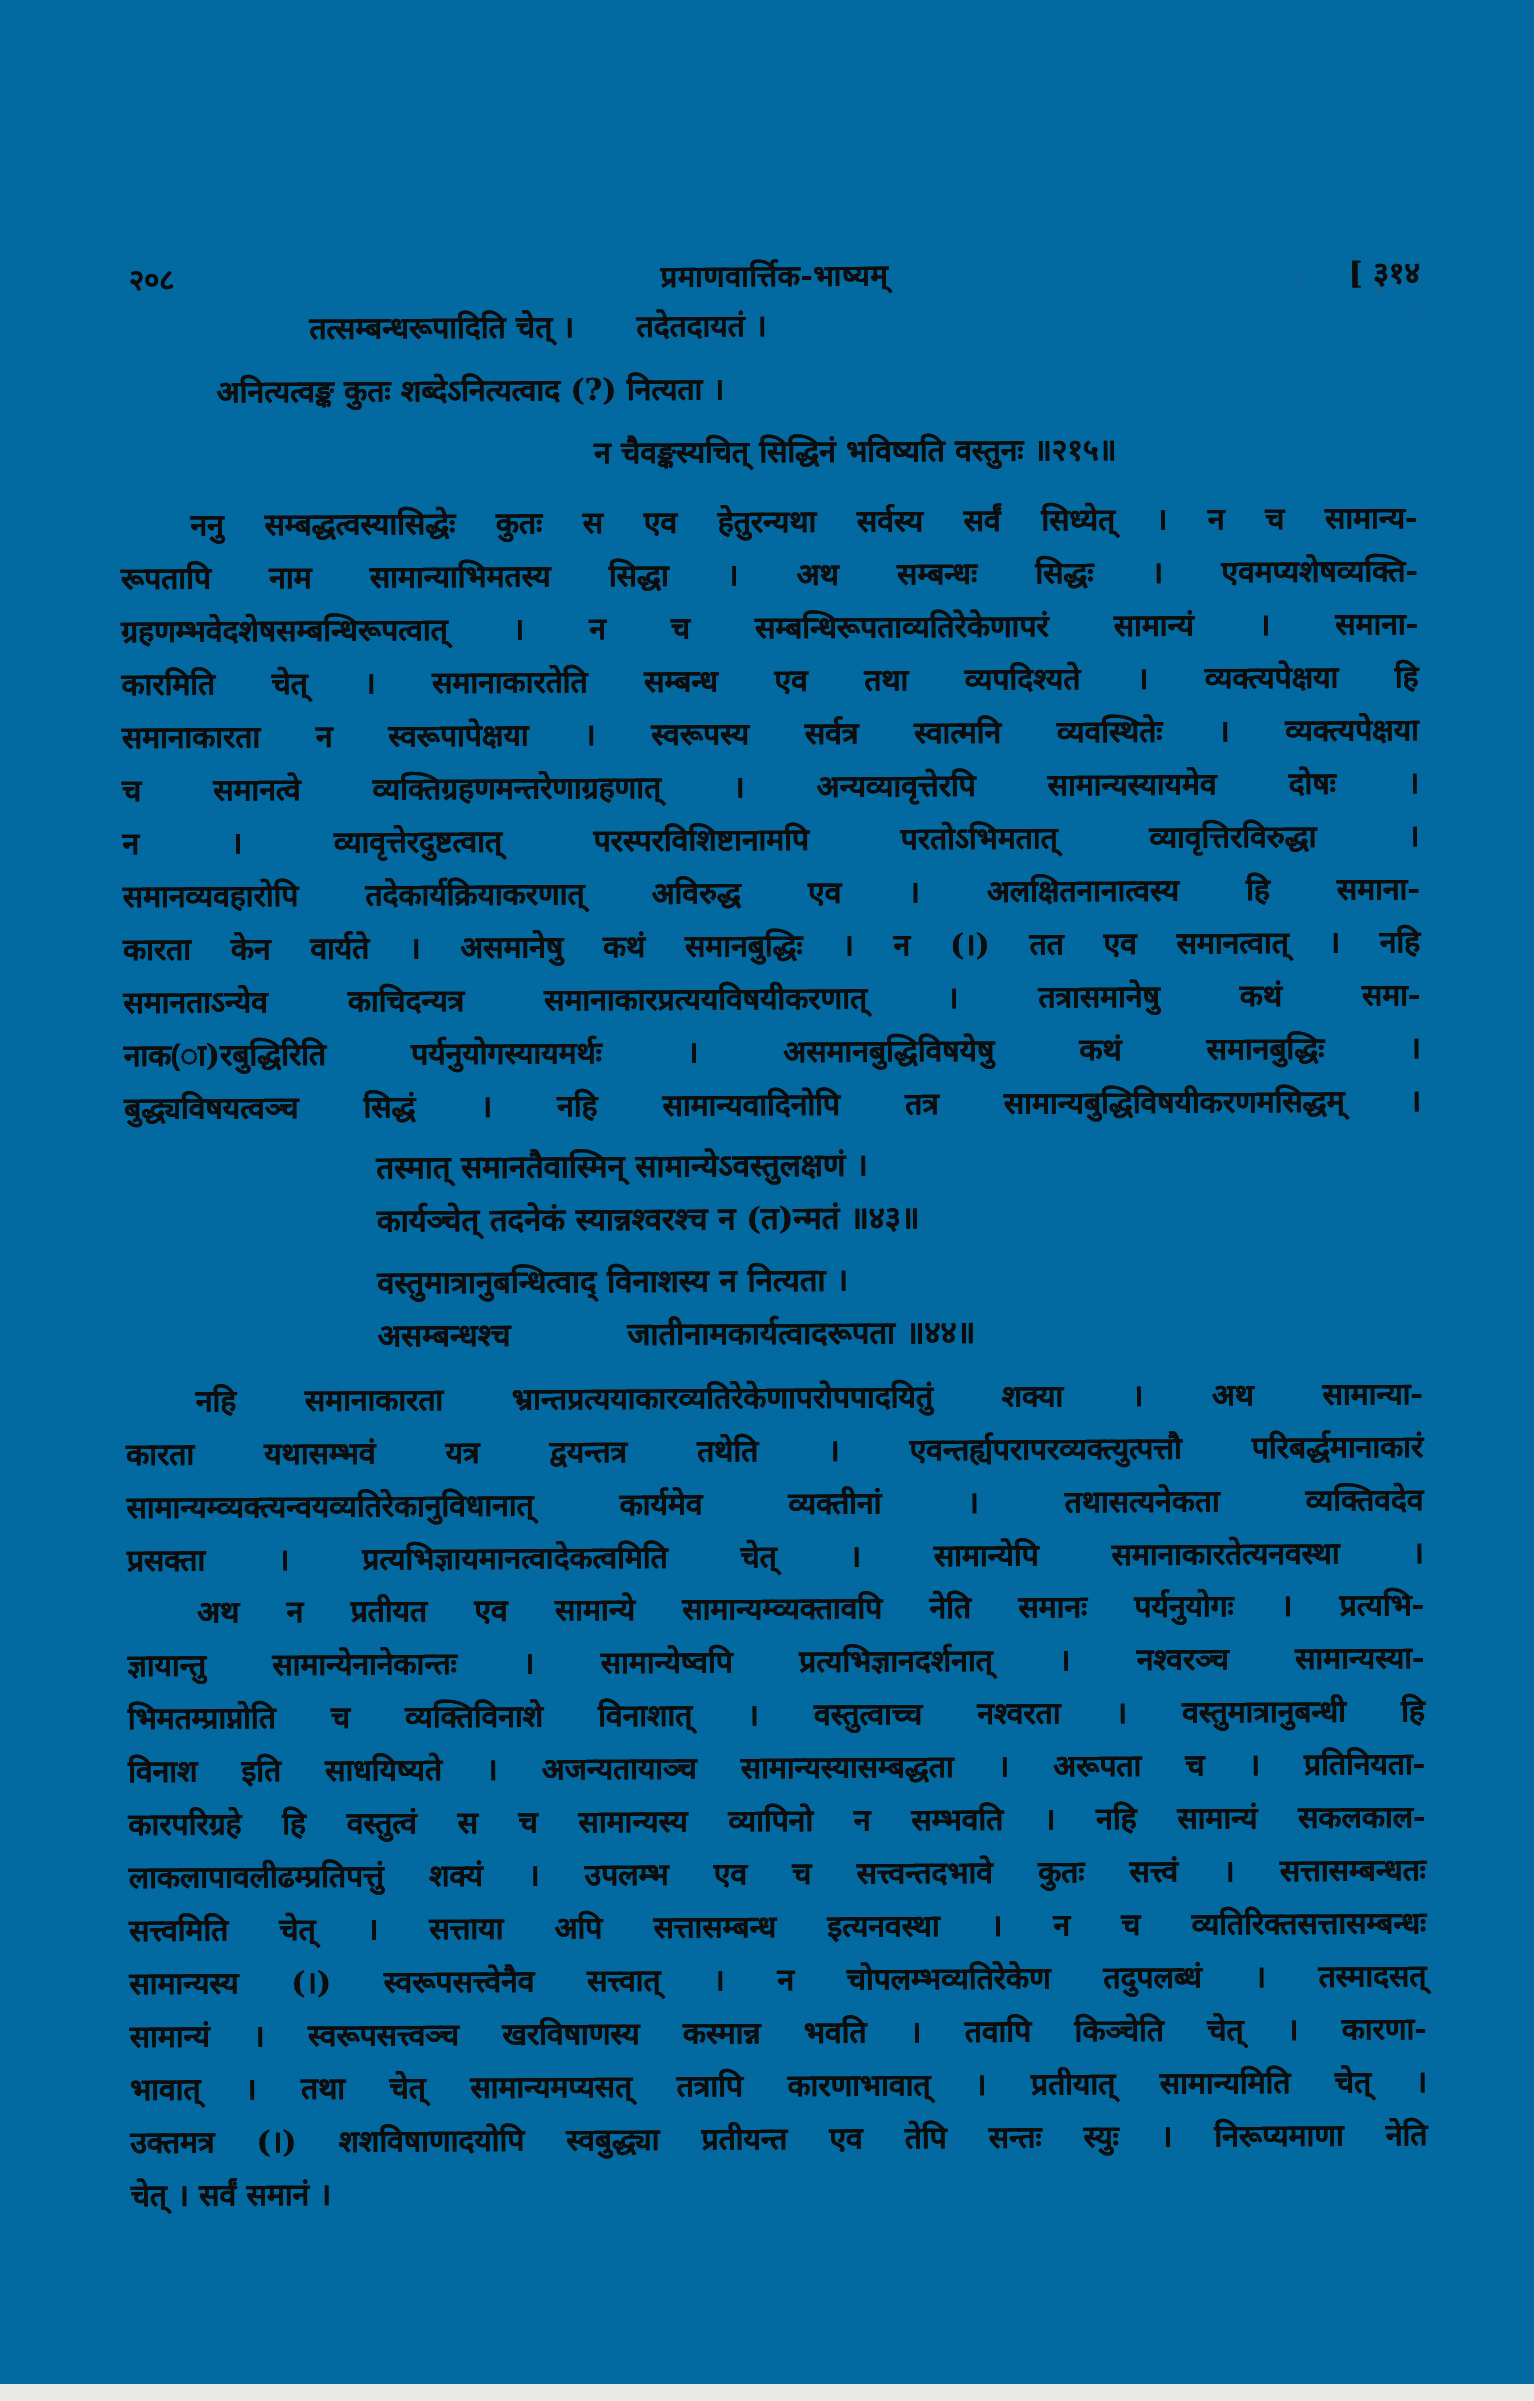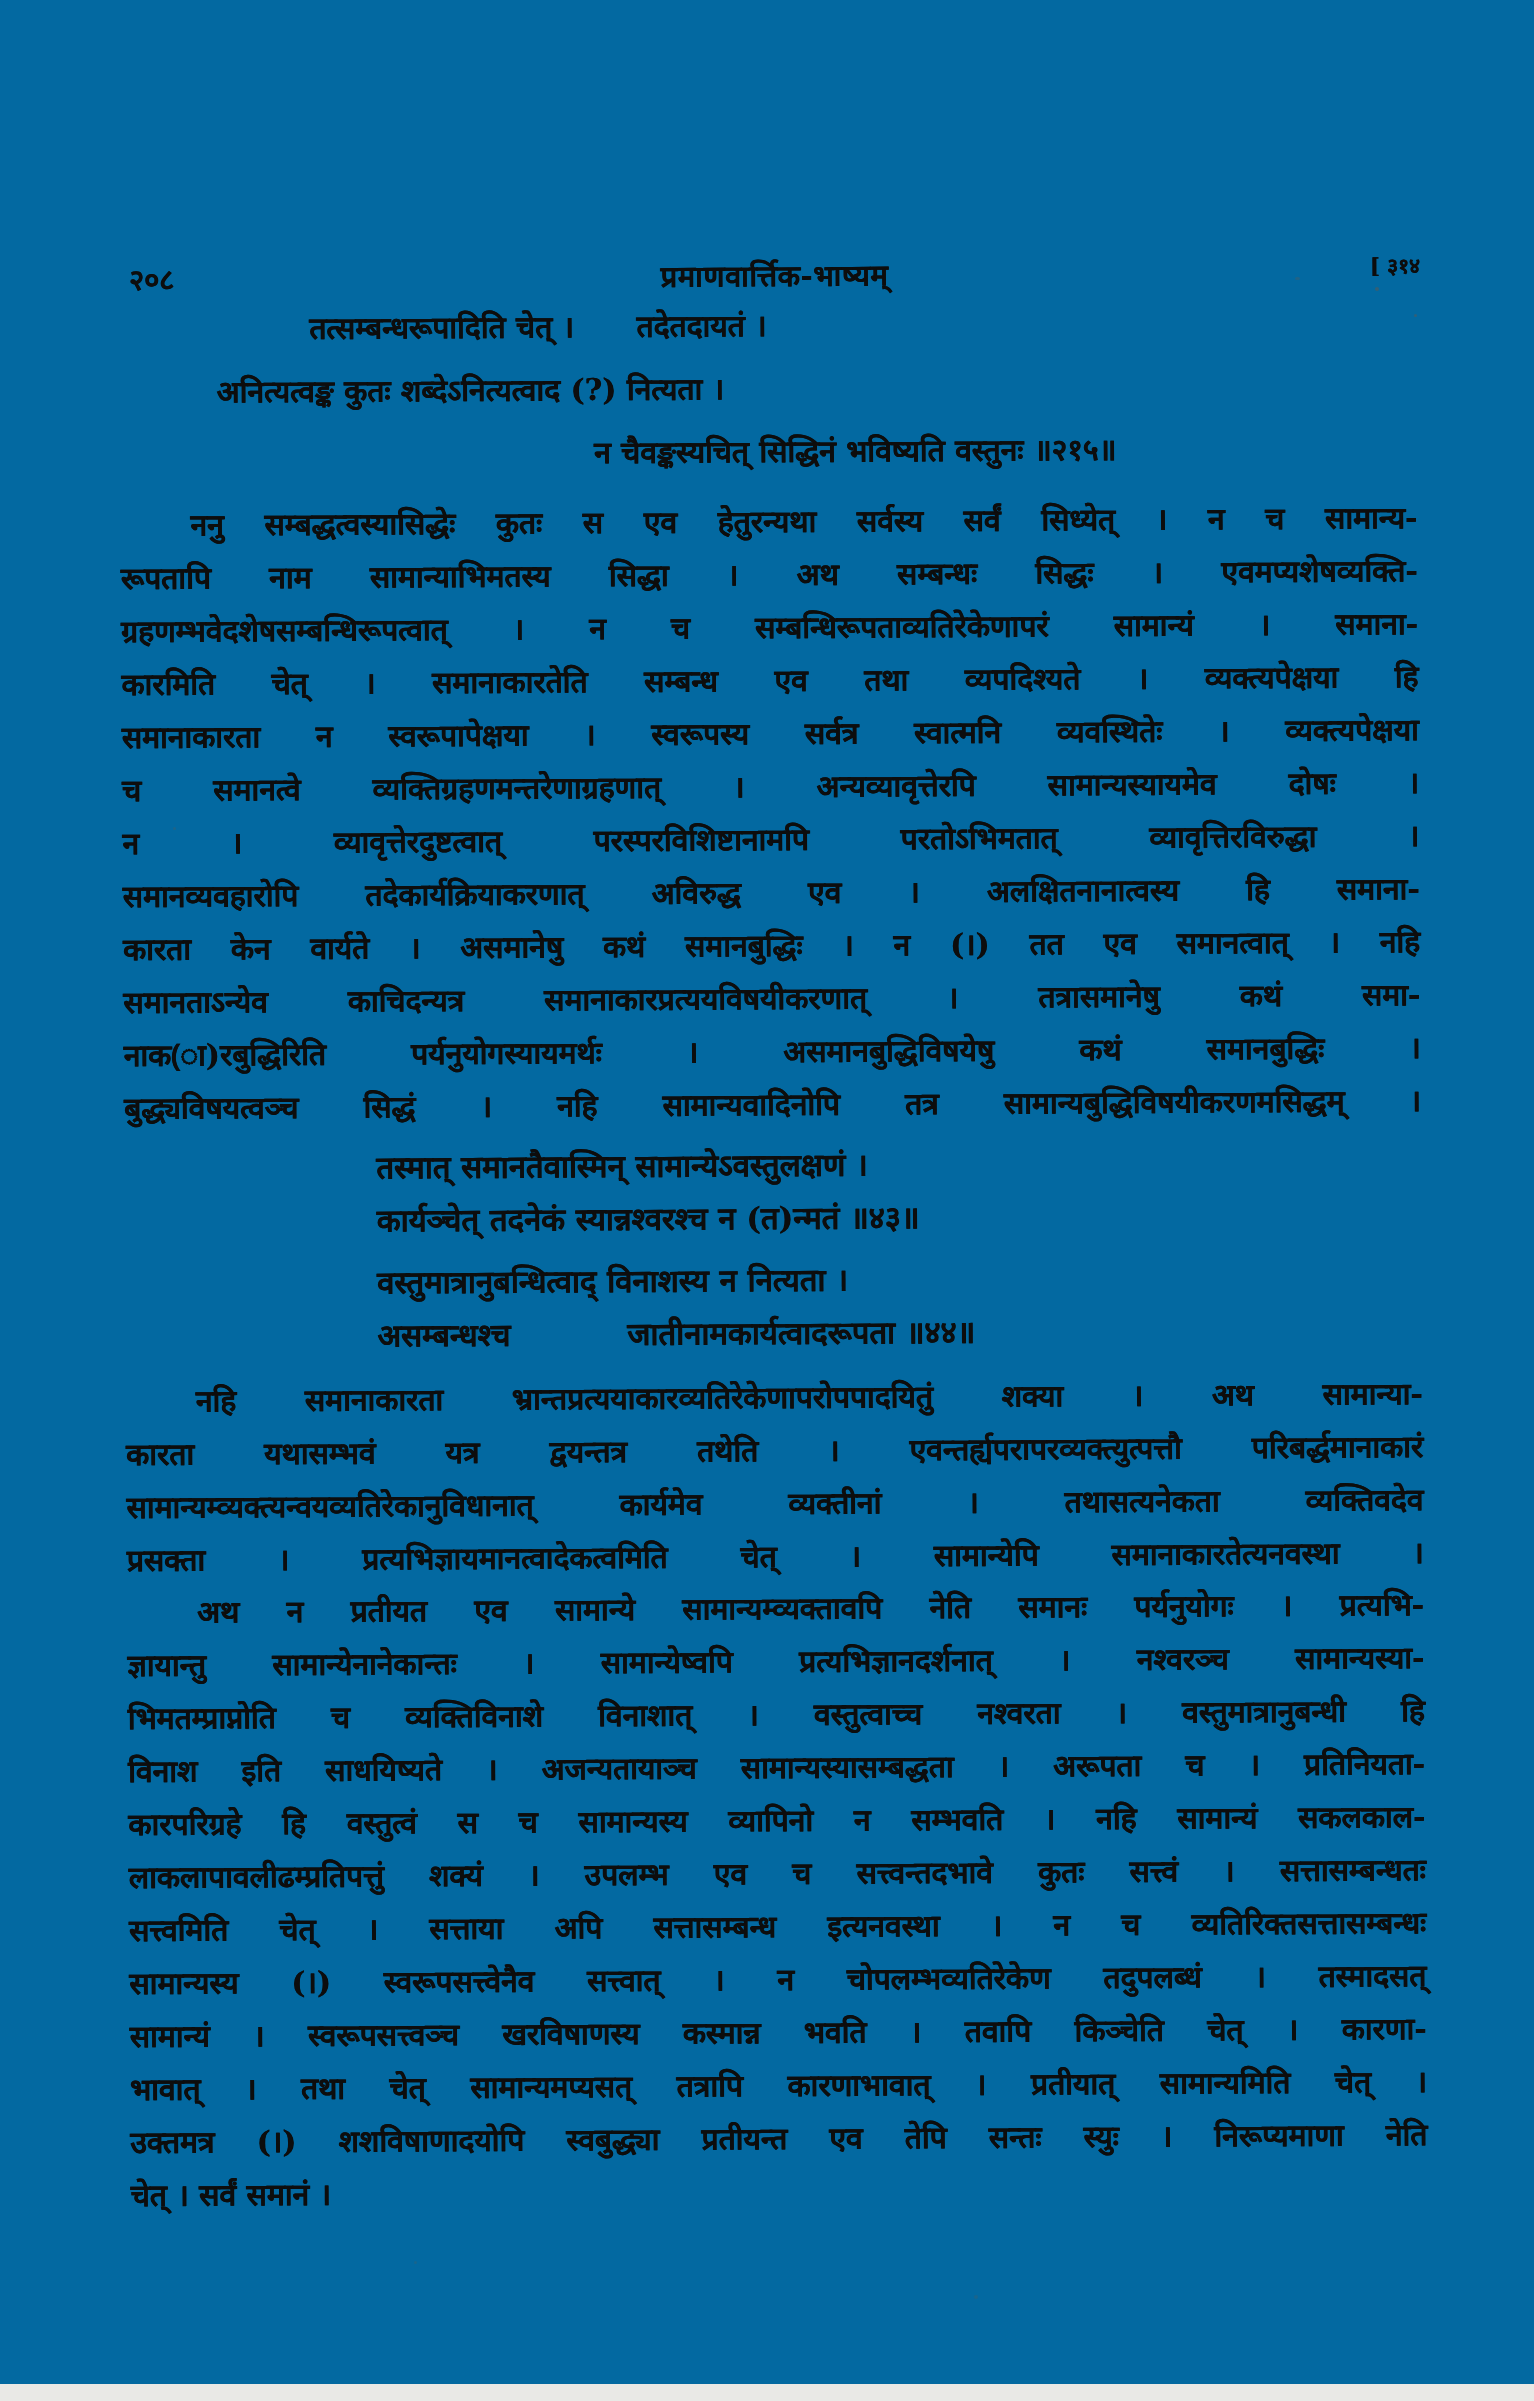--- a/index.html
+++ b/index.html
@@ -17,21 +17,21 @@
     transform-origin:50% 40%;
   }
   .ink{ font-weight:700; text-shadow:0.4px 0 0 currentColor; }
 
   .header{
     position:absolute;left:123px;right:100px;top:255px;height:47px;
     font-size:29px;
   }
   .pageno{position:absolute;left:10px;top:0;}
   .running-title{position:absolute;left:50%;transform:translateX(-50%);top:0;letter-spacing:0.7px;}
-  .folio{position:absolute;right:10px;top:0;font-size:21px;}
+  .folio{position:absolute;right:10px;top:0;font-size:30px;}
 
   .opening-line{position:absolute;left:123px;right:113px;font-size:30px;line-height:48px;}
   .l1{top:302px;padding-left:190px;}
   .l1 .part2{margin-left:52px;}
   .l2{top:365px;padding-left:97px;}
   .k215{position:absolute;left:597px;top:428px;font-size:30px;line-height:48px;}
 
   .para{
     position:absolute;left:123px;width:1297px;
     font-size:30px;line-height:53px;

